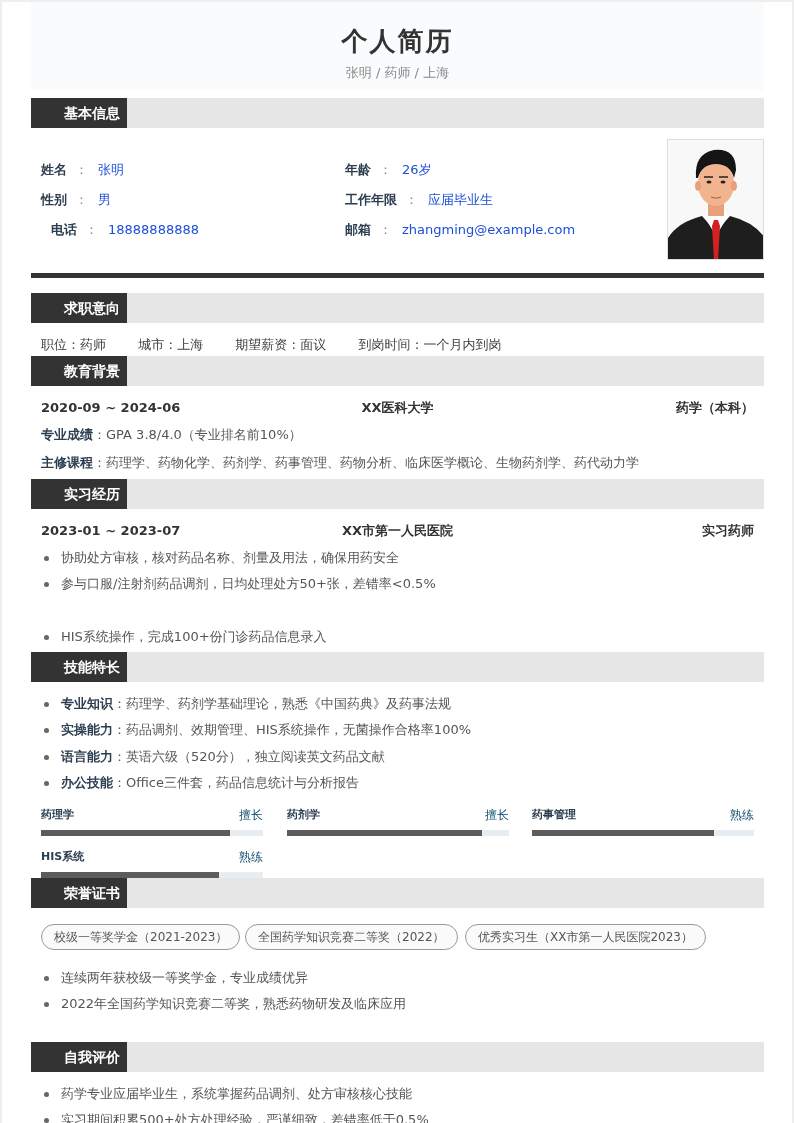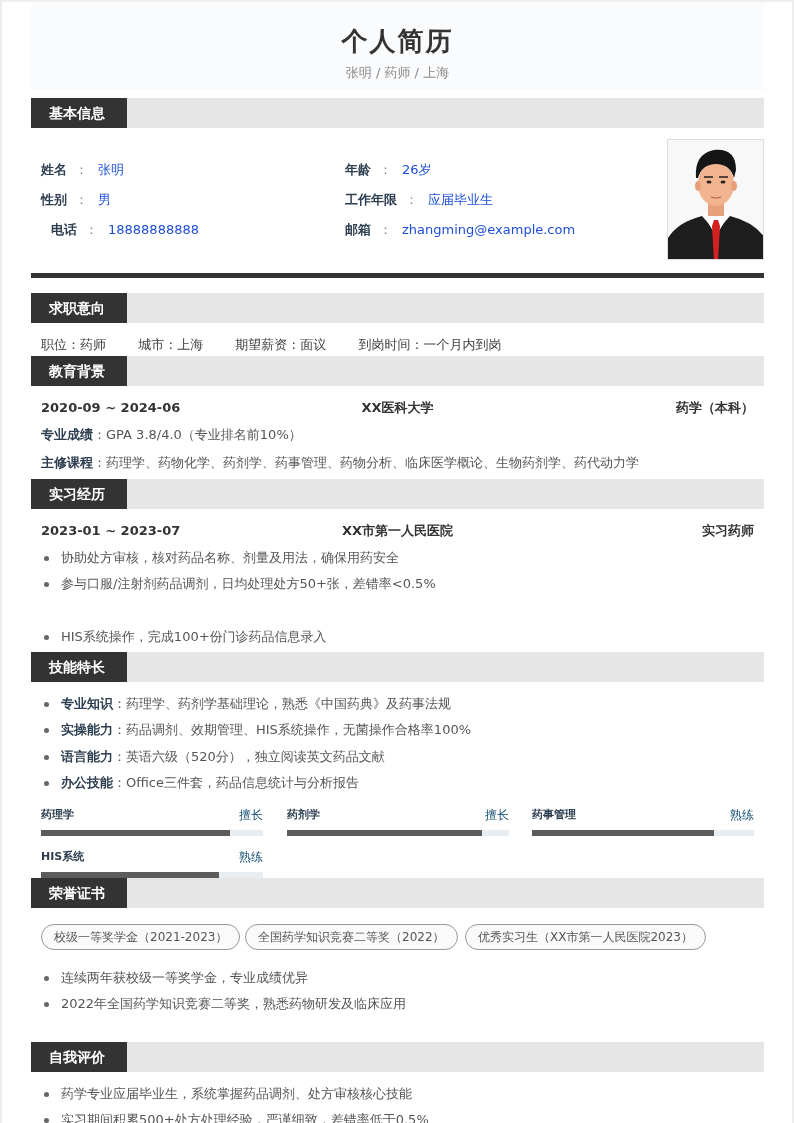--- a/index.html
+++ b/index.html
@@ -8,21 +8,21 @@
   .page { position: absolute; left: 31px; top: 0; width: 733px; height: 1123px; }
   .page-edge-l { position: absolute; left: 0; top: 0; width: 2px; height: 1123px; background: #eeeeee; }
   .page-edge-r { position: absolute; right: 0; top: 0; width: 2px; height: 1123px; background: #eeeeee; }
   .page-edge-t { position: absolute; left: 0; top: 0; width: 794px; height: 2px; background: #eeeeee; }
 
   .header { position: absolute; left: 0; top: 2px; width: 733px; height: 88px; background: #fafbfd; text-align: center; }
   .header .title { font-size: 26px; font-weight: bold; color: #333; letter-spacing: 2px; margin-top: 22px; line-height: 34px; }
   .header .subtitle { font-size: 13px; color: #888; margin-top: 6px; }
 
   .section-head { position: absolute; left: 0; width: 733px; height: 30px; background: #e6e6e6; }
-  .section-head .tag { display: inline-block; width: 96px; height: 30px; background: #333; color: #fff; font-weight: bold; font-size: 14px; line-height: 30px; padding-left: 18px; }
+  .section-head .tag { display: inline-block; width: 96px; height: 30px; background: #333; color: #fff; font-weight: bold; font-size: 14px; line-height: 30px; padding-left: 33px; }
 
   .info-row { position: absolute; font-size: 13px; line-height: 18px; }
   .lbl { color: #2c3e50; font-weight: bold; }
   .colon { color: #888; margin: 0 10px 0 8px; }
   .val { color: #1d4ed8; }
 
   .photo { position: absolute; left: 636px; top: 139px; width: 97px; height: 121px; border: 1px solid #ddd; background: #f7f7f7; overflow: hidden; }
 
   .divider { position: absolute; left: 0; top: 273px; width: 733px; height: 5px; background: #333; }
 

